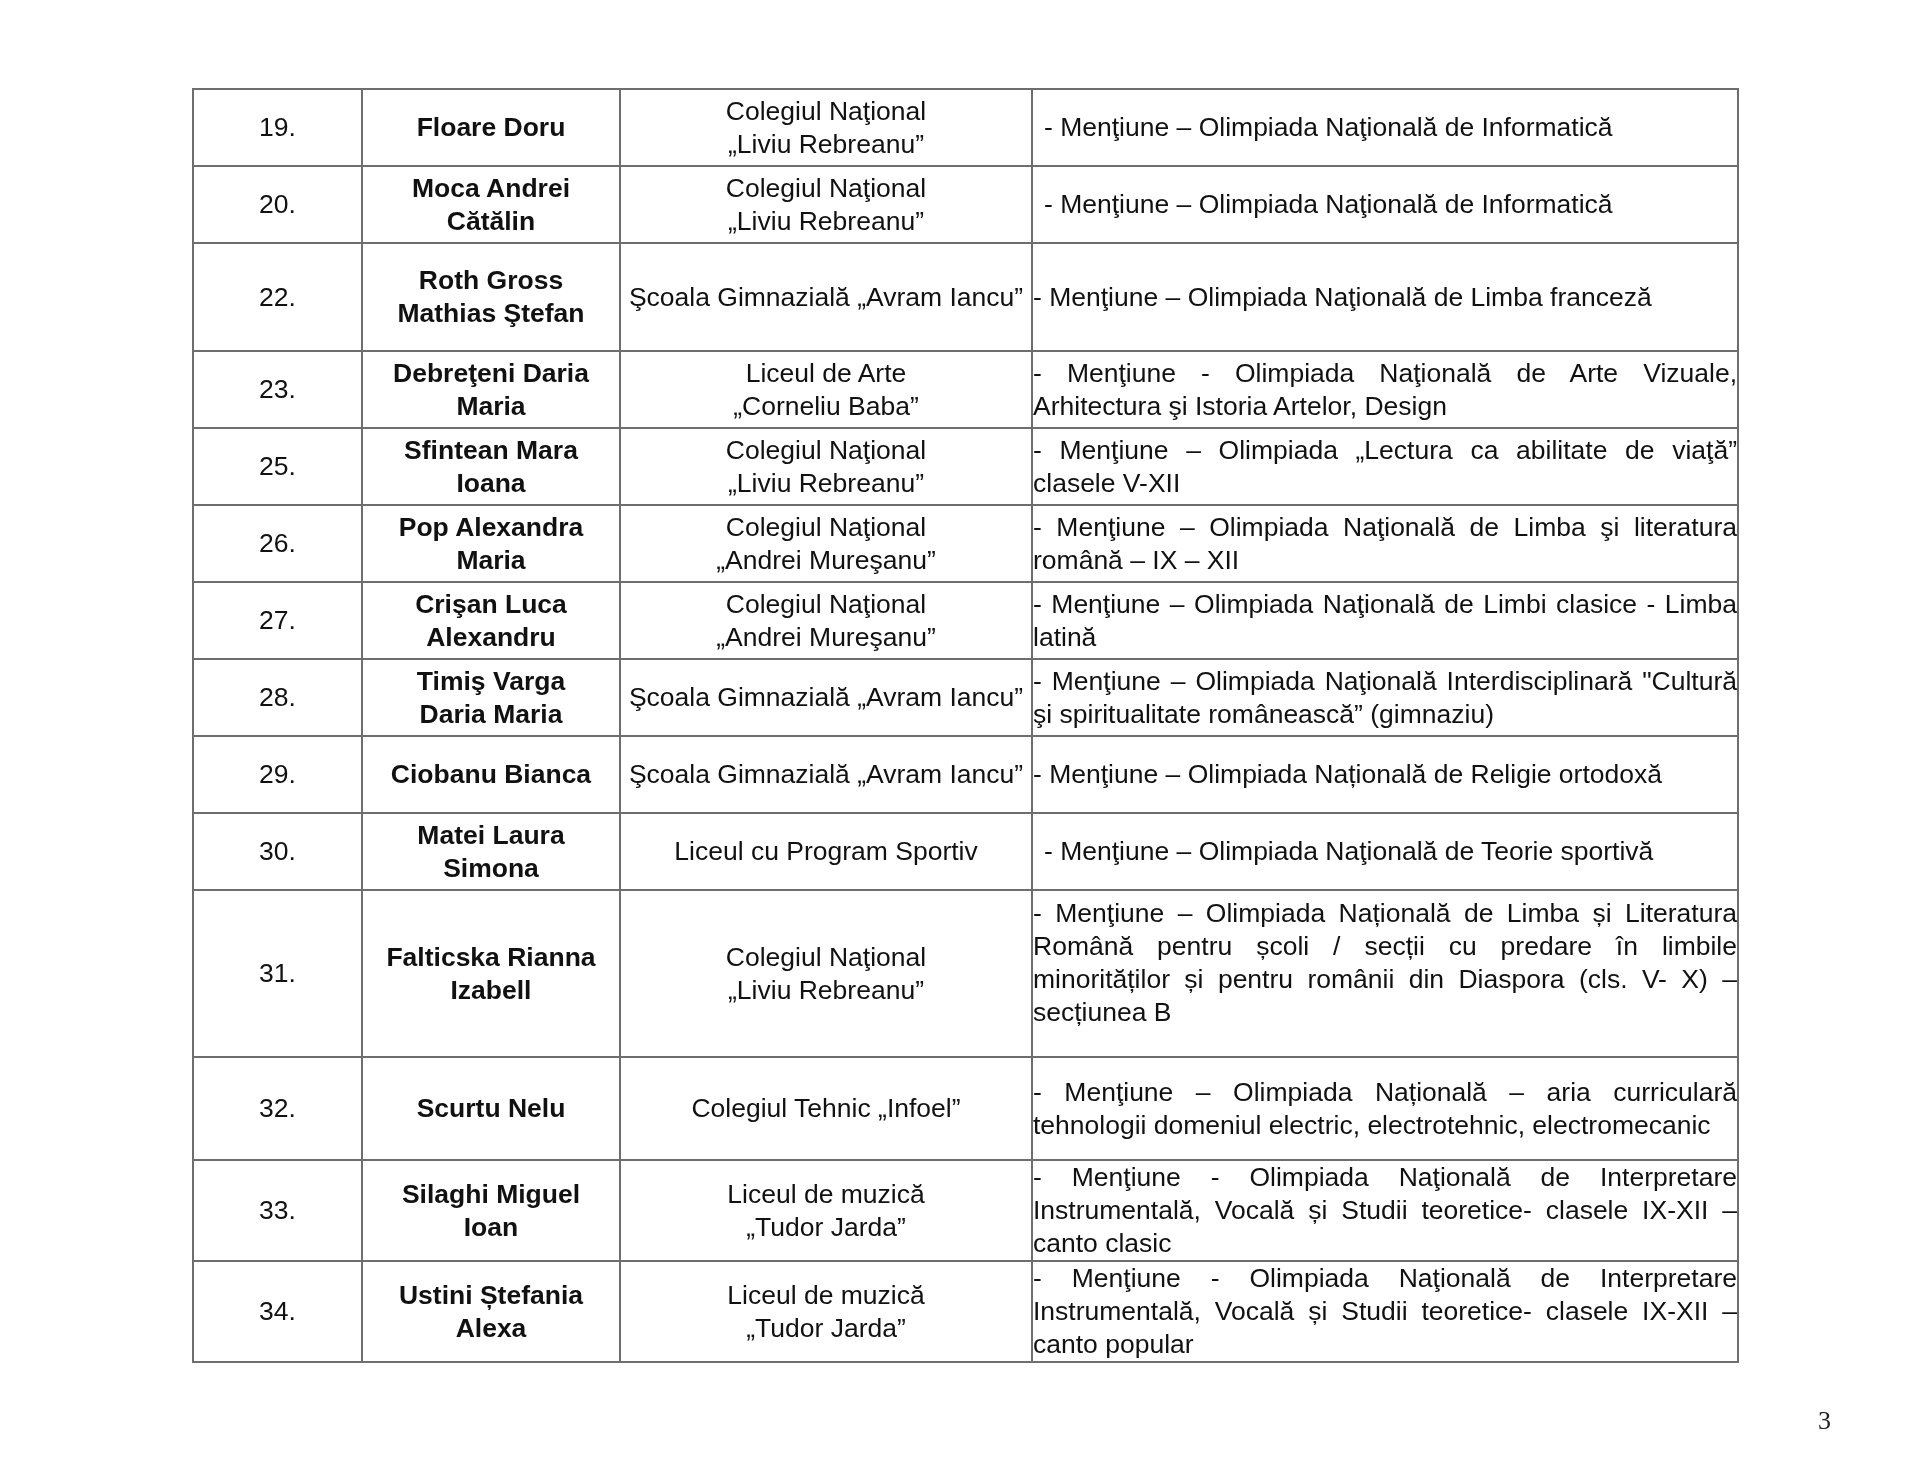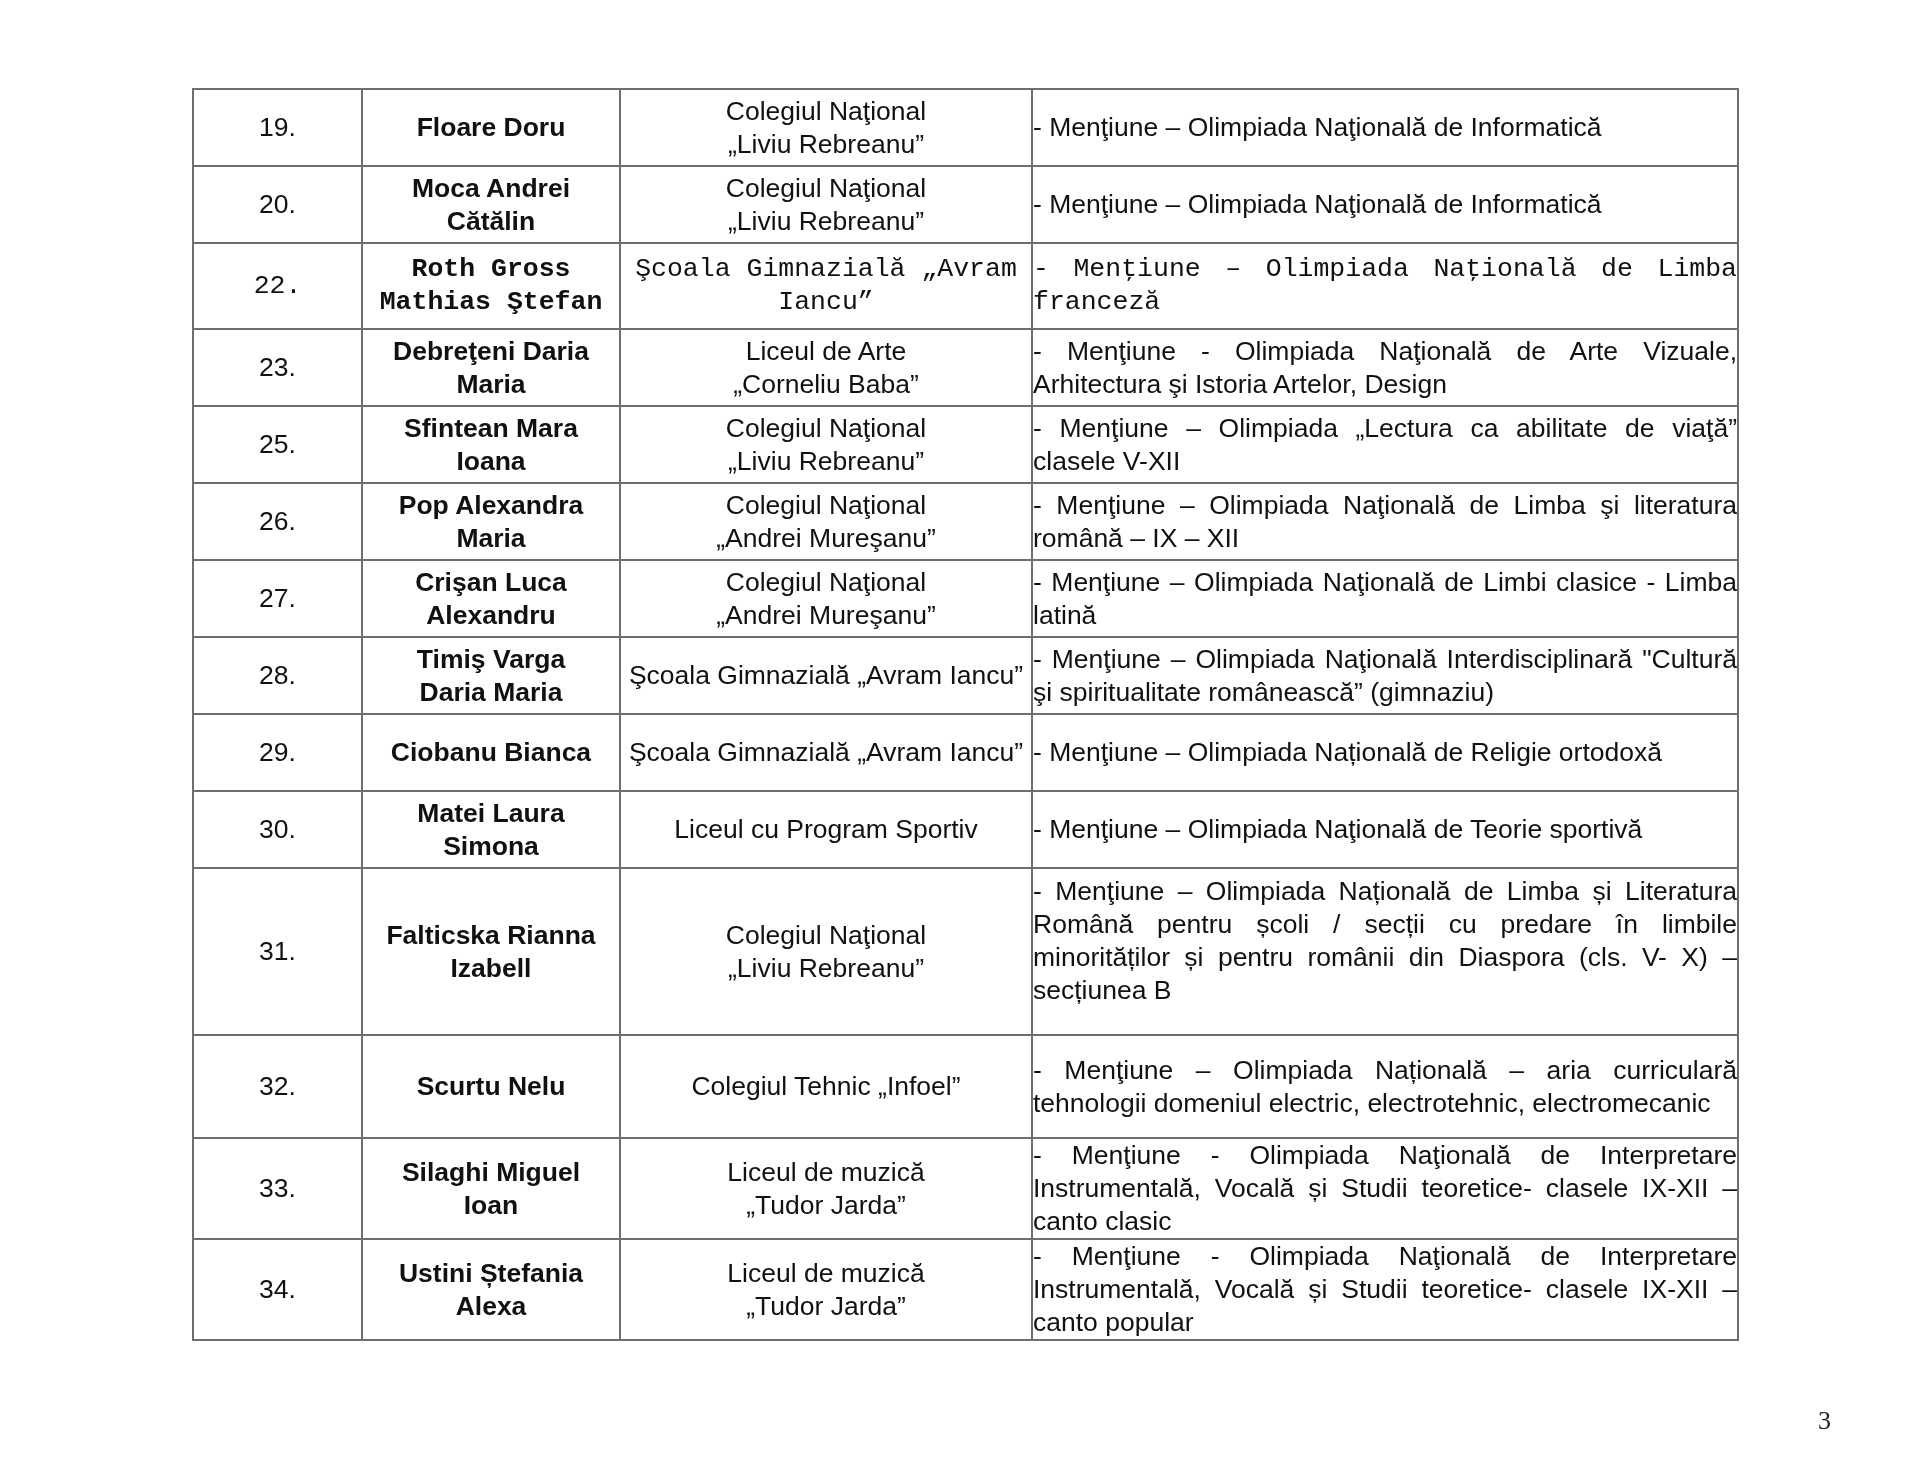--- a/index.html
+++ b/index.html
@@ -15,23 +15,23 @@
   col.c-num { width: 169px; }
   col.c-name { width: 258px; }
   col.c-school { width: 412px; }
   col.c-ach { width: 706px; }
   td.num { text-align: center; }
   td.name { text-align: center; font-weight: bold; padding: 0 6px; }
   td.school { text-align: center; padding: 0 8px; }
   td.ach { text-align: justify; padding: 0 12px 0 12px; }
   td.ach.top { vertical-align: top; padding-top: 6px; }
   .ach-text { display: block; text-align: justify; text-align-last: left; }
-  .ach-text.single { text-align: center; }
+  .ach-text.single { text-align: center; padding-left: 11px; }
   tr.h68 { height: 77px; }
-  tr.h86 { height: 86px; font-family: Liberation Mono, monospace; }
+  tr.h86 { height: 108px; }
   tr.h167 { height: 167px; }
   tr.h103 { height: 103px; }
   tr.h101 { height: 101px; }
   .page-number {
     position: absolute; left: 1818px; top: 1406px; font-family: "Liberation Serif", serif;
     font-size: 26px; color: #222;
   }
 </style>
 </head>
 <body>

